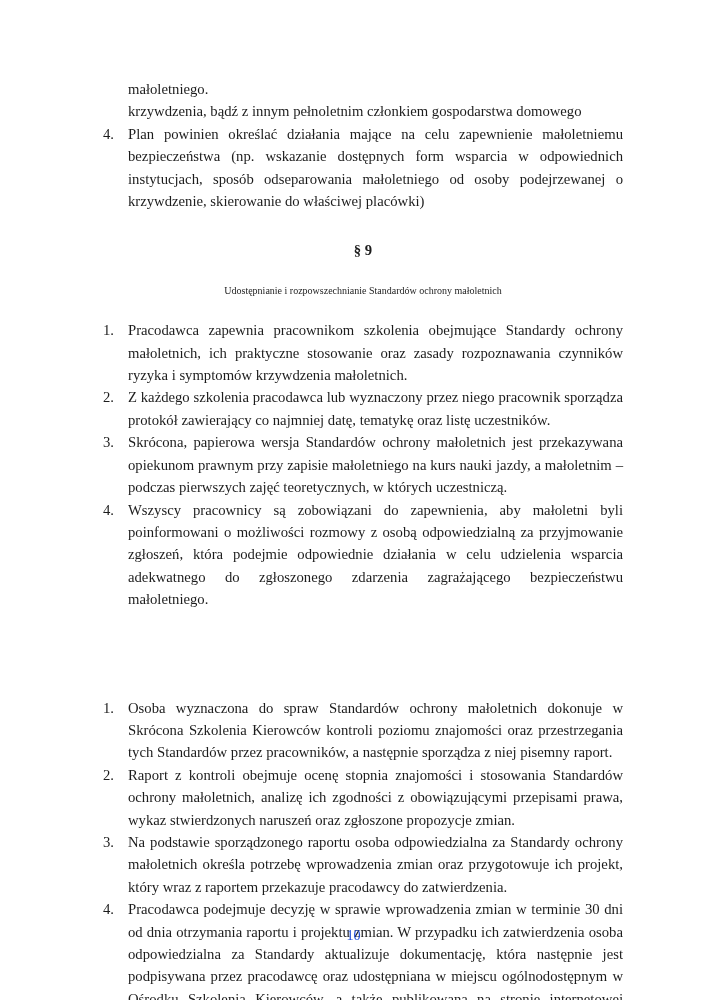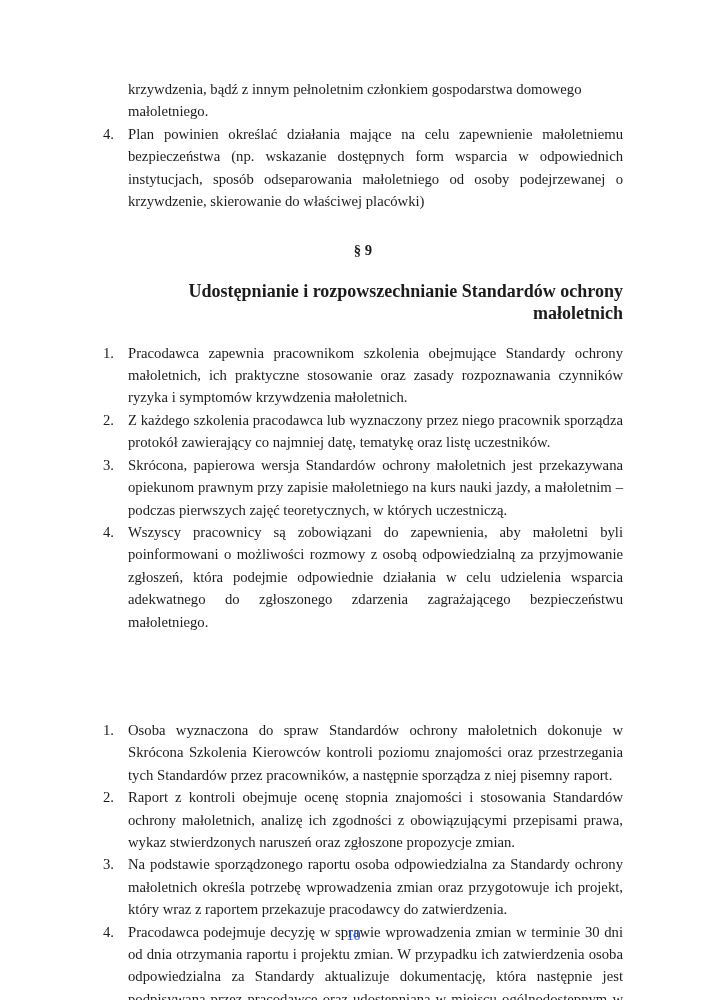--- a/index.html
+++ b/index.html
@@ -62,23 +62,23 @@
   }
 
   
   .sect-sym {
     text-align: center;
     font-weight: bold;
     font-size: 14.7px;
     line-height: 22.4px;
   }
   .sect-title {
-    text-align: right;
-    font-weight: bold;
-    font-size: 18px;
+    text-align: center;
+    font-weight: normal;
+    font-size: 10px;
     line-height: 22.4px;
   }
   .gap-before-sym-9 { height: 27px; }
   .gap-after-sym-9  { height: 18px; }
   .gap-after-title-9 { height: 17px; }
 
   .gap-before-sym-10 { height: 48px; }
   .gap-after-sym-10  { height: 19px; }
   .gap-after-title-10 { height: 19px; }
 
@@ -95,22 +95,22 @@
   }
 </style>
 </head>
 <body>
 
 <div class="page">
 
   <div class="content">
 
     <div>
+      <p class="cont nojust">małoletniego.</p>
       <p class="cont">krzywdzenia, bądź z innym pełnoletnim członkiem gospodarstwa domowego</p>
-      <p class="cont nojust">małoletniego.</p>
     </div>
 
     <ol class="lst">
       <li>
         <span class="num">4.</span>
         <span class="txt">Plan powinien określać działania mające na celu zapewnienie małoletniemu bezpieczeństwa (np. wskazanie dostępnych form wsparcia w odpowiednich instytucjach, sposób odseparowania małoletniego od osoby podejrzewanej o krzywdzenie, skierowanie do właściwej placówki)</span>
       </li>
     </ol>
 
     <div class="gap-before-sym-9"></div>

